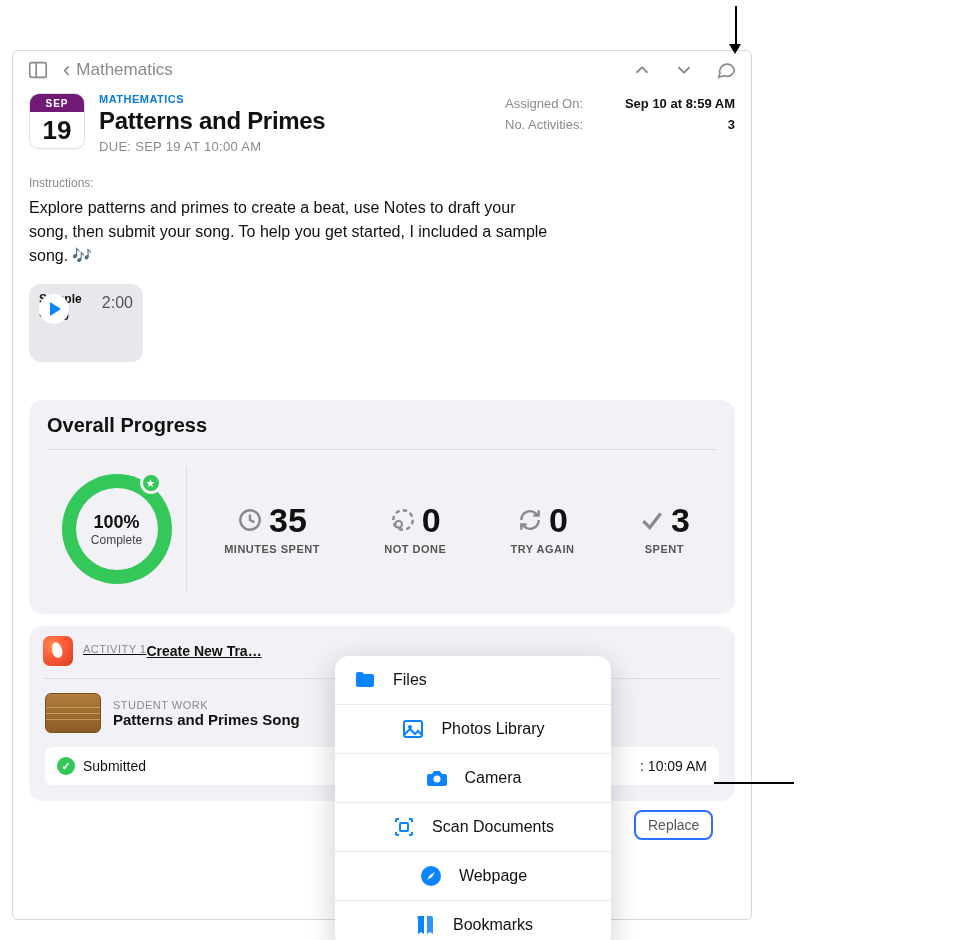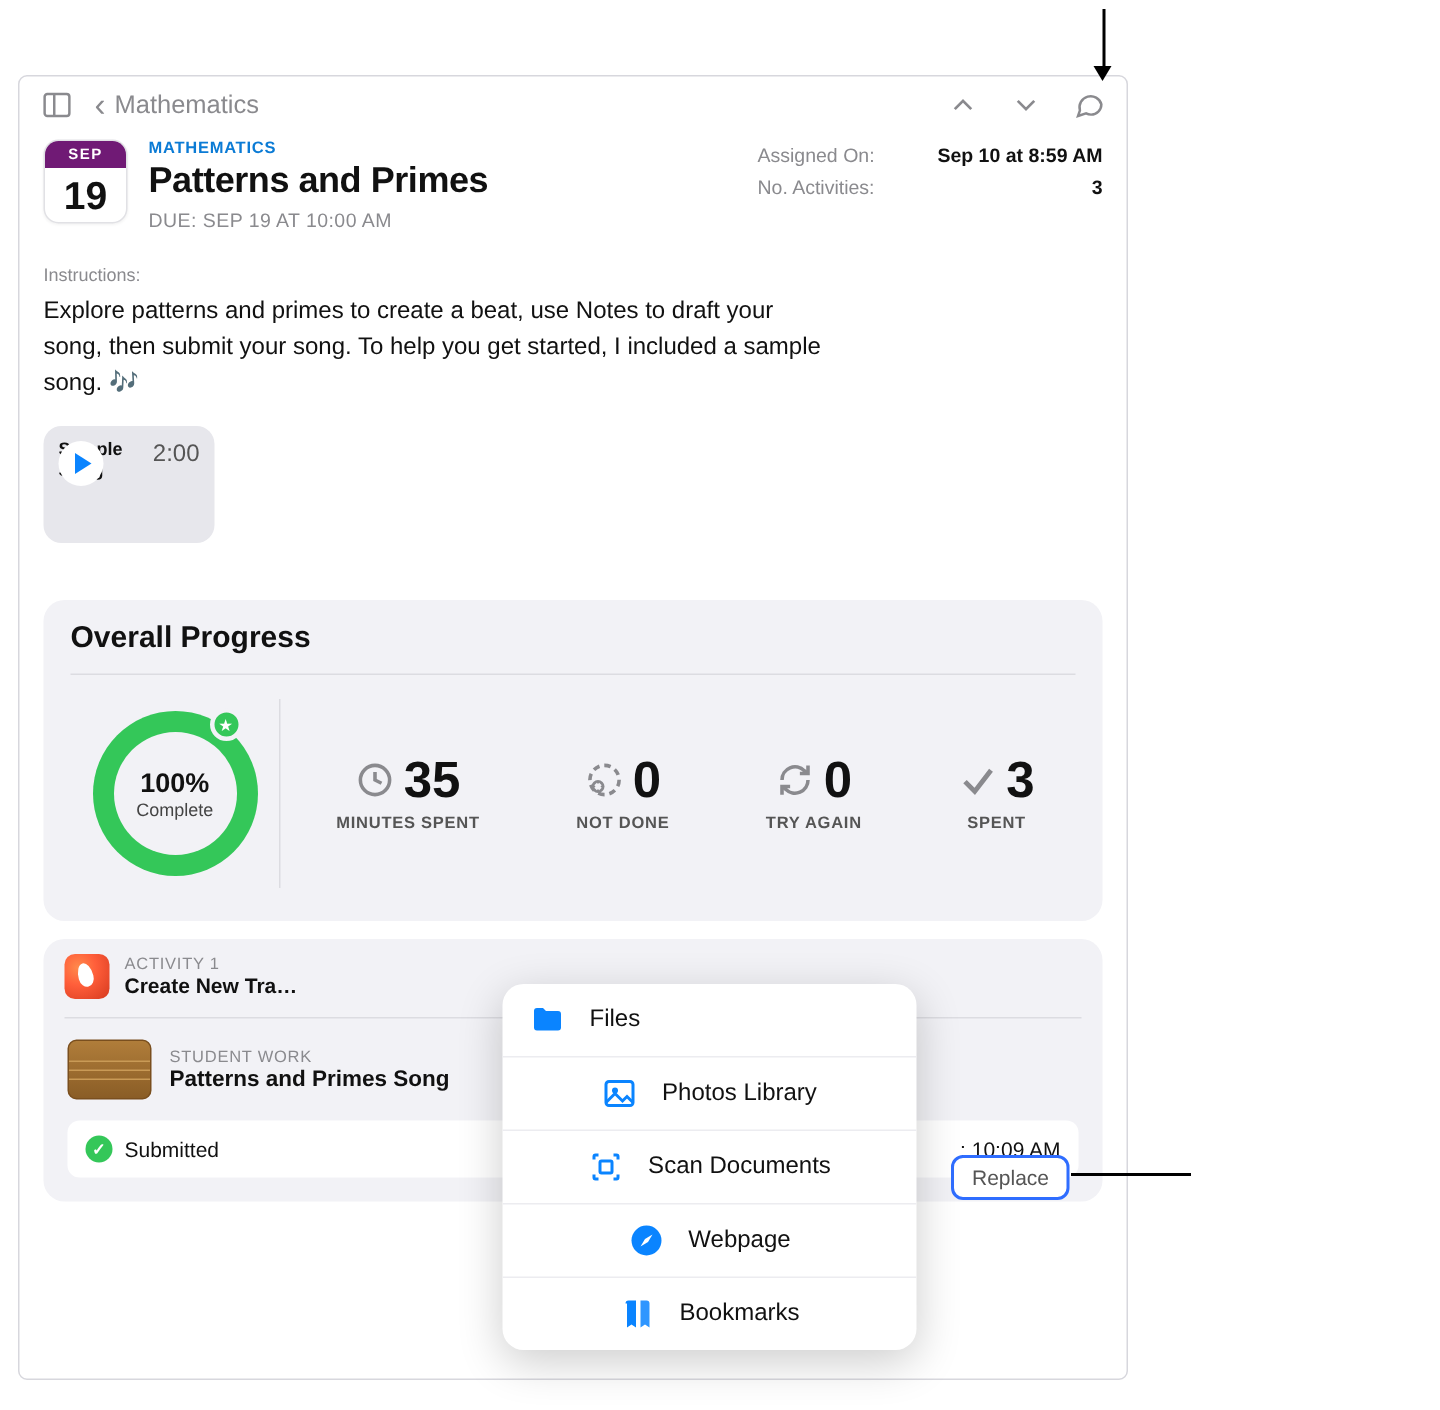--- a/index.html
+++ b/index.html
@@ -123,38 +123,38 @@
   
   .card2 { margin: 0 16px 16px 16px; background:#f2f2f6; border-radius:14px; padding:10px 14px; }
   .act-row { display:flex; gap:14px; border-bottom:1px solid #dcdce1; padding-bottom:12px; position:relative; }
   .act { display:flex; align-items:center; gap:10px; flex: 0 0 46%; border-right:1px solid #dcdce1; padding-right:10px; }
   .act:last-child { border-right:none; }
   .app-icon { width:30px; height:30px; border-radius:7px; background:#fff; display:flex; align-items:center; justify-content:center; font-size:17px; flex-shrink:0; position:relative; overflow:hidden; }
   .gb-icon { background: radial-gradient(circle at 30% 30%, #ff8a4c 0%, #ff5e3a 40%, #d63a1f 100%); }
   .gb-icon::after{ content:""; position:absolute; width:10px; height:16px; background:#fff; border-radius:50% 50% 50% 50% / 60% 60% 40% 40%; transform:rotate(-15deg); left:9px; top:6px; }
   .notes-icon { background:linear-gradient(#ffd54f 0%, #ffd54f 28%, #fff 28%, #fff 100%); }
   .notes-icon::after{ content:""; position:absolute; left:6px; right:6px; top:15px; height:2px; background:#b3a96b; box-shadow: 0 5px 0 #b3a96b; }
-  .act-text { display:flex; flex-direction:column; min-width:0; }
+  .act-text { display:flex; flex-direction:row; min-width:0;text-decoration:underline; }
   .act-label { font-size:11px; color:#8a8a8e; letter-spacing:0.5px; }
   .act-name { font-size:14px; font-weight:800; white-space:nowrap; overflow:hidden; text-overflow:ellipsis; }
   
   .work-row { display:flex; align-items:center; gap:12px; padding:14px 2px 10px 2px; }
   .thumb { width:56px; height:40px; border-radius:6px; background:linear-gradient(#b07d3a,#8a5d26); border:1px solid #7a4f1e; flex-shrink:0; position:relative; }
   .thumb::after{ content:""; position:absolute; left:0; right:0; top:50%; height:1px; background:#c99a56; box-shadow:0 -6px 0 #c99a56, 0 6px 0 #c99a56; }
   .work-text { flex:1 1 auto; }
   .work-label { font-size:11px; color:#8a8a8e; letter-spacing:0.5px; }
   .work-name { font-size:15px; font-weight:800; }
   .sub-row { display:flex; align-items:center; justify-content:space-between; background:#fff; border-radius:8px; padding:10px 12px; margin:4px 2px 6px 2px; }
   .sub-left { display:flex; align-items:center; gap:8px; font-size:14px; font-weight:500; color:#111; }
   .check-circle { width:18px; height:18px; border-radius:50%; background:#34c759; display:flex; align-items:center; justify-content:center; color:#fff; font-size:11px; font-weight:700; }
   .sub-right { font-size:14px; color:#111; }
   
   .replace-chip {
     position:absolute;
-    top: 770px;
+    top: 810px;
     left: 634px;
     padding: 5px 12px;
     border: 2px solid #2f6dff;
     border-radius: 8px;
     font-size:14px; color:#555;
     background:#fff;
     z-index:5;
     cursor:pointer;
   }
   
@@ -359,20 +359,29 @@
       <svg viewBox="0 0 24 24" width="24" height="24" fill="none" stroke="#0a84ff" stroke-width="2">
           <rect x="3" y="4" width="18" height="16" rx="2"></rect>
           <circle cx="9" cy="10" r="2" fill="#0a84ff" stroke="none"></circle>
           <path d="M3 18l6-6 5 5 3-3 4 4"></path>
         </svg>
     </span>
     <span>Photos Library</span>
   </div>
   <div class="popup-item">
     <span class="pi-icon">
+      <svg viewBox="0 0 24 24" width="24" height="24" fill="#0a84ff">
+          <path d="M4 8h3l2-3h6l2 3h3a2 2 0 0 1 2 2v8a2 2 0 0 1-2 2H4a2 2 0 0 1-2-2v-8a2 2 0 0 1 2-2z"></path>
+          <circle cx="12" cy="13" r="3.5" fill="#fff"></circle>
+        </svg>
+    </span>
+    <span>Camera</span>
+  </div>
+  <div class="popup-item">
+    <span class="pi-icon">
       <svg viewBox="0 0 24 24" width="24" height="24" fill="none" stroke="#0a84ff" stroke-width="2">
           <path d="M4 7V5a1 1 0 0 1 1-1h2M20 7V5a1 1 0 0 0-1-1h-2M4 17v2a1 1 0 0 0 1 1h2M20 17v2a1 1 0 0 1-1 1h-2"></path>
           <rect x="8" y="8" width="8" height="8" rx="1"></rect>
         </svg>
     </span>
     <span>Scan Documents</span>
   </div>
   <div class="popup-item">
     <span class="pi-icon">
       <svg viewBox="0 0 24 24" width="24" height="24" fill="#0a84ff">

